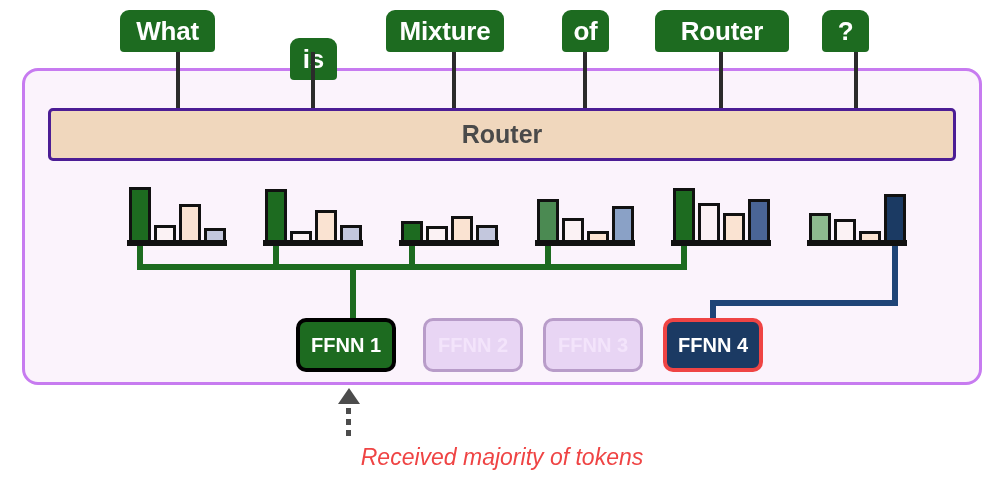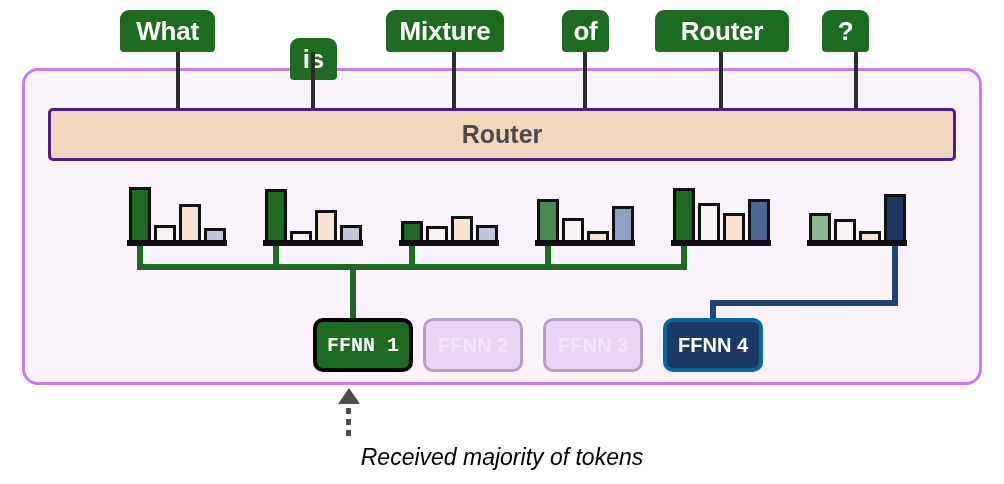--- a/index.html
+++ b/index.html
@@ -97,34 +97,34 @@
     border-radius:10px;
     display:flex;align-items:center;justify-content:center;
     font-weight:bold;
     font-size:20px;
     white-space:nowrap;
   }
   .ffnn.active-green{
     background:#1d6b20;color:#ffffff;border:4px solid #000000;
   }
   .ffnn.active-blue{
-    background:#1b3a63;color:#ffffff;border:4px solid #0369a1;
+    background:#1b3a63;color:#ffffff;border:4px solid #ef4444;
   }
   .ffnn.idle{
     background:#e8d5f4;color:#f3e4fb;border:3px solid #b89cc9;
   }
 
   
   #caption{
     position:absolute;
     left:0;top:444px;width:1004px;
     text-align:center;
     font-style:italic;
     font-size:23px;
-    color:#000000;
+    color:#ef4444;
   }
   #arrow-head{
     position:absolute;
     left:338px;top:388px;
     width:0;height:0;
     border-left:11px solid transparent;
     border-right:11px solid transparent;
     border-bottom:16px solid #4c4c4c;
   }
   .dot{
@@ -230,21 +230,21 @@
       <div class="wire g" style="left: 545px; top: 246px; width: 6px; height: 24px;"></div>
       <div class="wire g" style="left: 681px; top: 246px; width: 6px; height: 24px;"></div>
       <div class="wire g" style="left: 137px; top: 264px; width: 550px; height: 6px;"></div>
       <div class="wire g" style="left: 350px; top: 264px; width: 6px; height: 58px;"></div>
       <div class="wire b" style="left: 892px; top: 246px; width: 6px; height: 54px;"></div>
       <div class="wire b" style="left: 710px; top: 300px; width: 188px; height: 6px;"></div>
       <div class="wire b" style="left: 710px; top: 300px; width: 6px; height: 22px;"></div>
     </div>
 
   <div id="experts-layer">
-      <div class="ffnn active-green" style="left: 313px; top: 318px; font-family: Liberation Mono, monospace;">
+      <div class="ffnn active-green" style="left: 296px; top: 318px;">
         <span>FFNN 1</span>
       </div>
       <div class="ffnn idle" style="left: 423px; top: 318px;">
         <span>FFNN 2</span>
       </div>
       <div class="ffnn idle" style="left: 543px; top: 318px;">
         <span>FFNN 3</span>
       </div>
       <div class="ffnn active-blue" style="left: 663px; top: 318px;">
         <span>FFNN 4</span>

